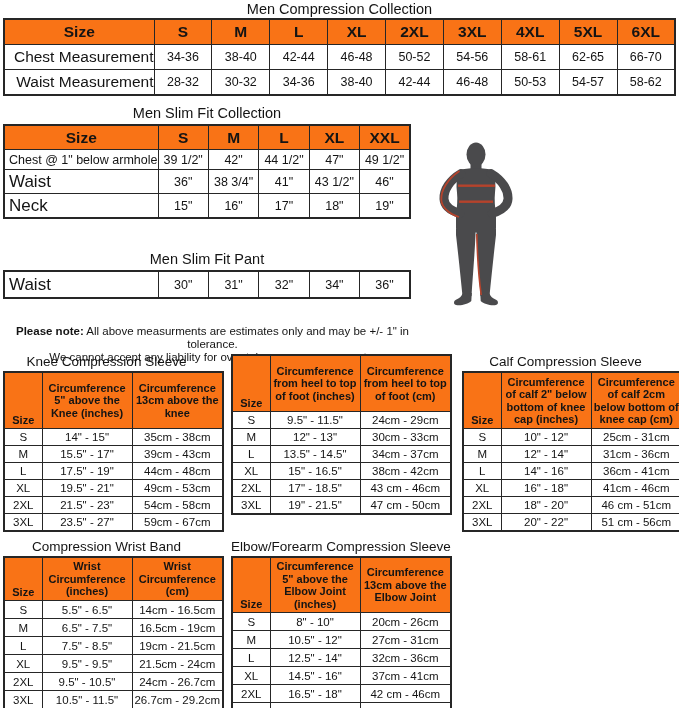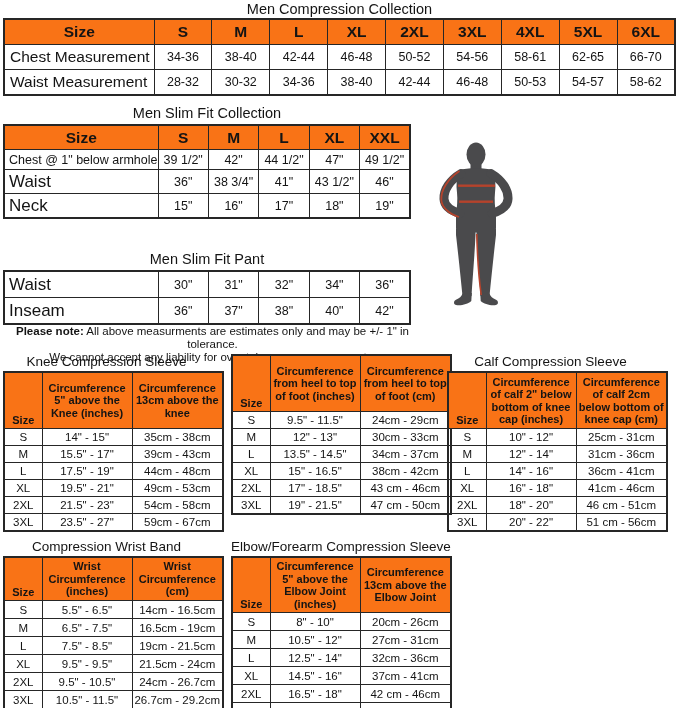--- a/index.html
+++ b/index.html
@@ -8,21 +8,21 @@
   .abs{position:absolute}
   .title{font-weight:normal;text-align:center;font-size:14.5px;white-space:nowrap}
   table{border-collapse:collapse;table-layout:fixed;border:2px solid #262626}
   td{border:1px solid #262626;text-align:center;padding:0;overflow:hidden}
   tr.hd td{background:#f97316;font-weight:bold}
 
   
   #t1{left:3px;top:18px;width:673px}
   #t1 td{height:24px;font-size:12.5px;white-space:nowrap}
   #t1 tr.hd td{font-size:15.5px}
-  #t1 td.lbl{text-align:left;padding-left:5px;font-size:15.5px}
+  #t1 td.lbl{text-align:right;font-size:15.5px}
   #t1-title{top:1px;left:0;width:679px}
 
   #t2{left:3px;top:124px;width:408px}
   #t2 td{font-size:12.5px;white-space:nowrap}
   #t2 tr.hd td{height:23px;font-size:15.5px}
   #t2 tr.h19 td{height:19px}
   #t2 tr.h23 td{height:23px}
   #t2 td.lblS{text-align:left;padding-left:4px;font-size:12.5px}
   #t2 td.lblL{text-align:left;padding-left:4px;font-size:17px}
   #t2-title{top:105px;left:3px;width:408px}
@@ -40,21 +40,21 @@
   .mini .title{font-size:13.5px;margin-bottom:2px}
   .mini table{width:219px}
   .mini td{font-size:11.5px;height:16px;white-space:nowrap}
   .mini tr.hd td{font-size:11px;white-space:normal;line-height:12.5px;padding:2px 1px;font-weight:bold}
   .mini td.szh{vertical-align:bottom;font-size:12px;padding-bottom:2px}
   .r1 tr.hd td{height:51px}
   .r2 tr.hd td{height:38px}
   .r2 td{height:17px}
   #knee{left:3px;top:354px}
   #ankle{left:231px;top:354px}
-  #calf{left:447px;top:354px}
+  #calf{left:462px;top:354px}
   #wrist{left:3px;top:539px}
   #elbow{left:231px;top:539px}
 
   #figure{left:435px;top:140px;width:90px;height:175px}
 </style>
 </head>
 <body>
 
 <div id="t1-title" class="abs title">Men Compression Collection</div>
 <table id="t1" class="abs">
@@ -151,28 +151,20 @@
       <col span="5">
     </colgroup>
 <tbody>
 <tr>
   <td class="lblL">Waist</td>
   <td>30"</td>
   <td>31"</td>
   <td>32"</td>
   <td>34"</td>
   <td>36"</td>
-</tr>
-<tr>
-  <td class="lblL">Inseam</td>
-  <td>36"</td>
-  <td>37"</td>
-  <td>38"</td>
-  <td>40"</td>
-  <td>42"</td>
 </tr>
 </tbody>
   </table>
 
 <div id="note" class="abs">
   <div><b>Please note:</b><span> All above measurments are estimates only and may be +/- 1" in tolerance.</span></div>
   <div>We cannot accept any liability for over tolerance measurements.</div>
 </div>
 
 <div id="figure" class="abs">

